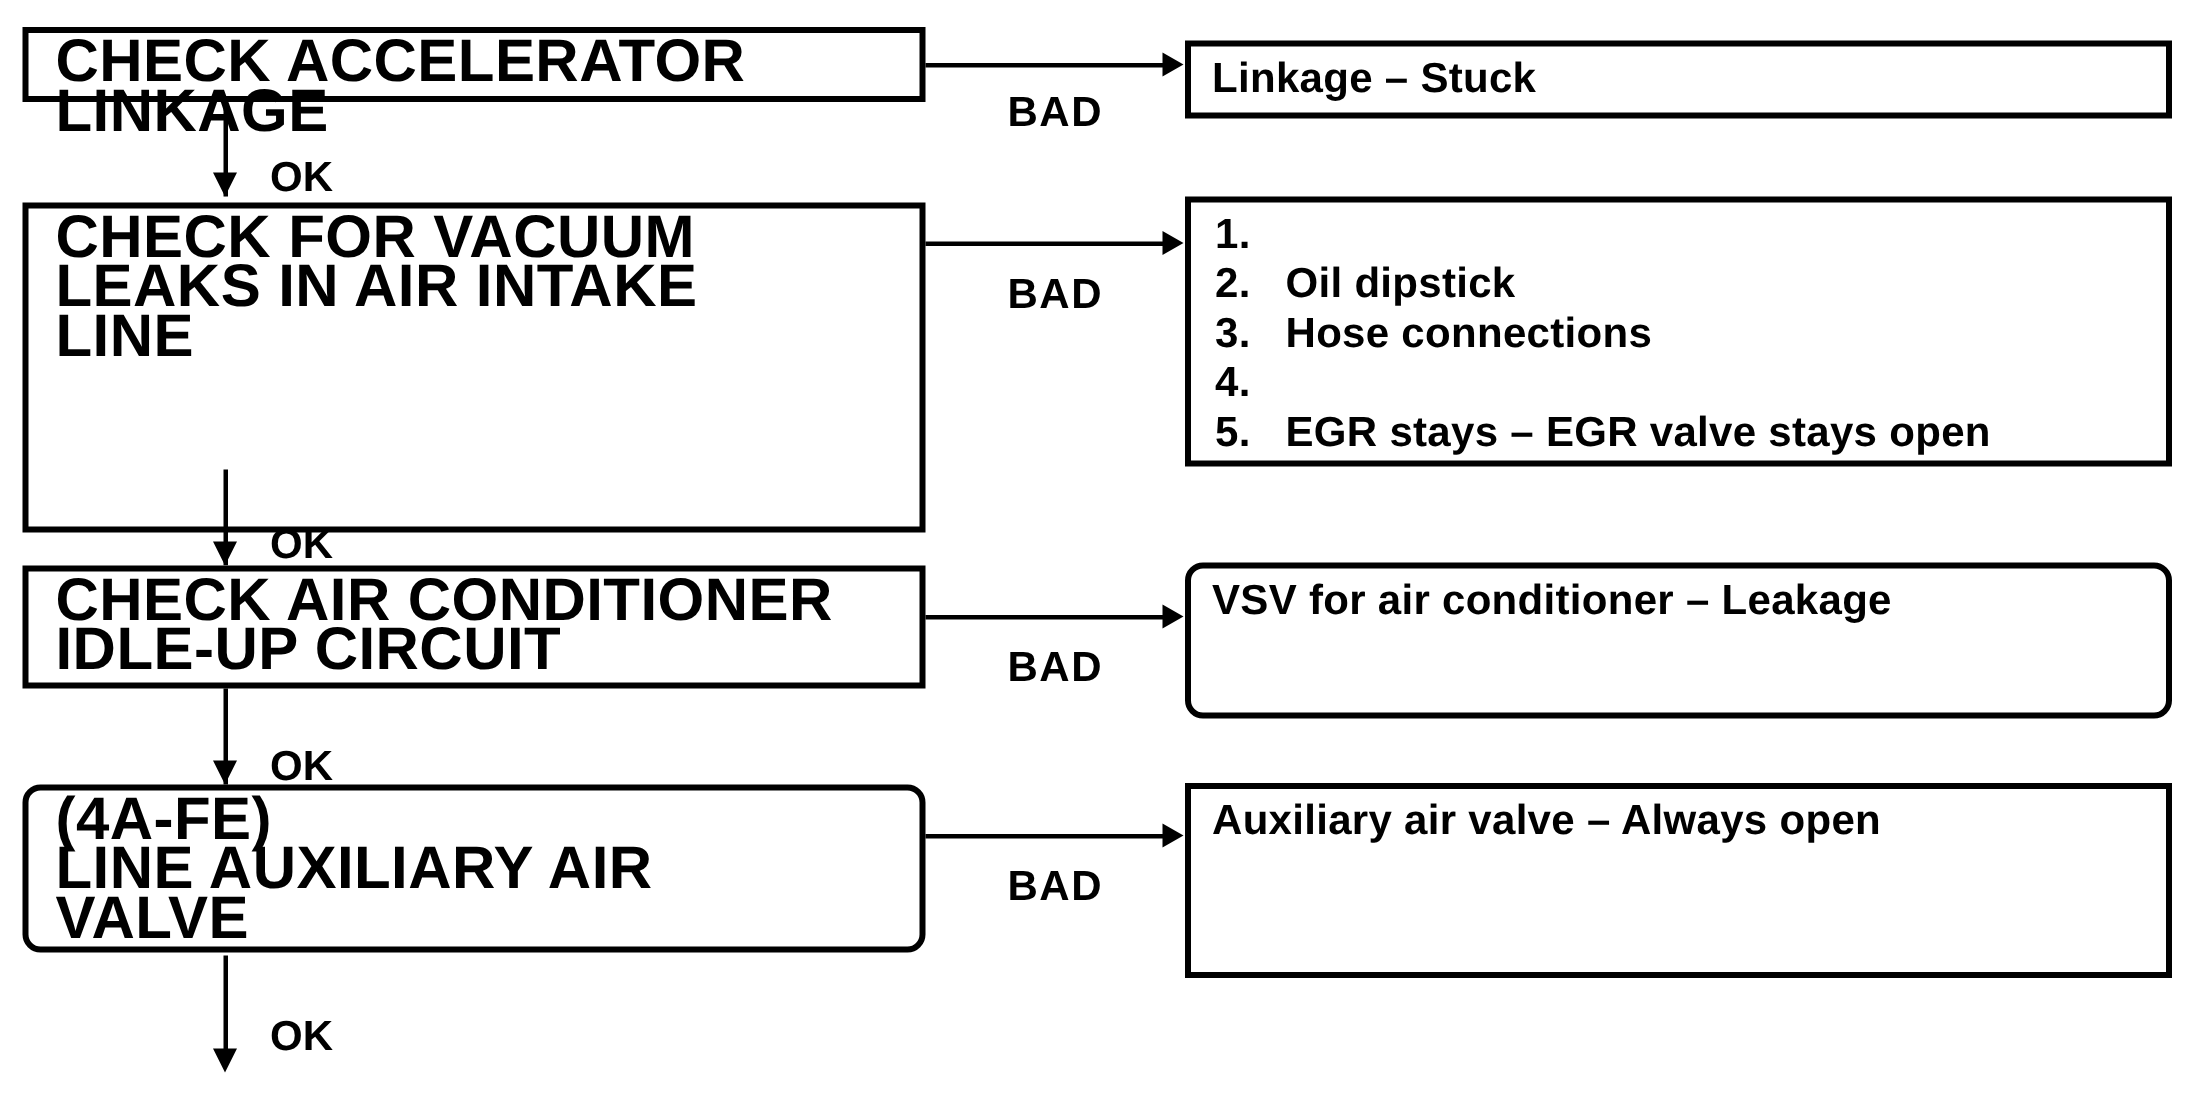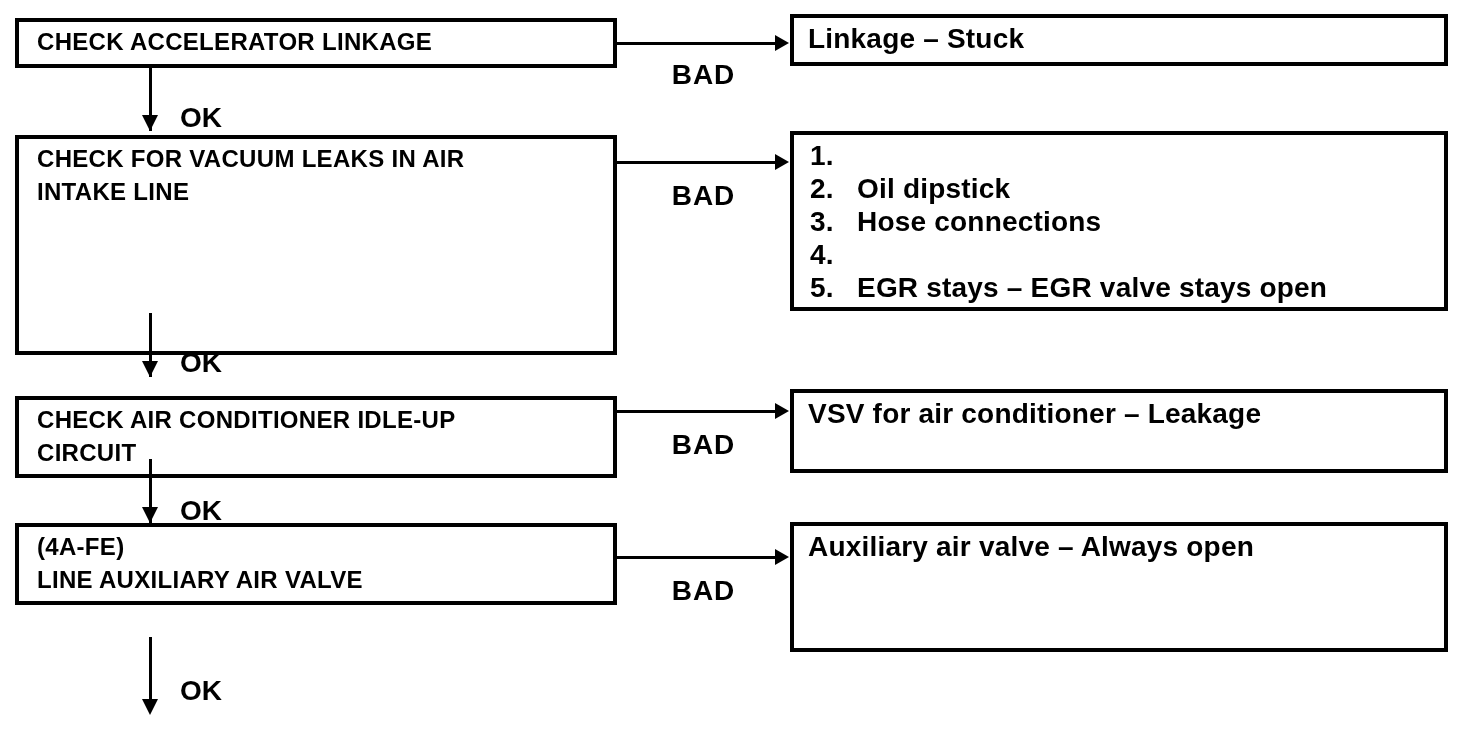--- a/index.html
+++ b/index.html
@@ -14,21 +14,21 @@
   .box{
     position:absolute;
     border:4px solid #000;
     background:#fff;
     box-sizing:border-box;
   }
   .lbox{left:15px;width:602px;padding:3px 18px;}
   .rbox{left:790px;width:658px;padding:4px 14px;}
   .check-text{
     font-weight:700;
-    font-size:24px;
+    font-size:40px;
     line-height:33px;
     max-width:520px;
     letter-spacing:0.3px;
   }
   .result-text{
     font-weight:700;
     font-size:28px;
     line-height:33px;
     letter-spacing:0.2px;
   }
@@ -65,21 +65,21 @@
 <div class="canvas">
 
   <div class="box lbox" style="top:18px;height:50px;">
     <div class="check-text">CHECK ACCELERATOR LINKAGE</div>
   </div>
 
   <div class="hline" style="top:42px;"></div>
   <span class="ah-right" style="top:35px;"></span>
   <div class="bad-label" style="top:49px;">BAD</div>
 
-  <div class="box rbox" style="top:14px;height:52px;">
+  <div class="box rbox" style="top:27px;height:52px;">
     <div class="result-text">Linkage – Stuck</div>
   </div>
 
   <div class="vline" style="top:68px;height:63px;"></div>
   <span class="ah-down" style="top:115px;"></span>
   <div class="ok-label" style="top:79px;">OK</div>
 
   <div class="box lbox" style="top:135px;height:220px;">
     <div class="check-text">CHECK FOR VACUUM LEAKS IN AIR INTAKE LINE</div>
   </div>
@@ -106,37 +106,37 @@
     <div class="result-text fail-line">
       <span class="fail-num">5.</span>
         <span>EGR stays – EGR valve stays open</span>
     </div>
   </div>
 
   <div class="vline" style="top:313px;height:64px;"></div>
   <span class="ah-down" style="top:361px;"></span>
   <div class="ok-label" style="top:324px;">OK</div>
 
-  <div class="box lbox" style="top:396px;height:82px;">
+  <div class="box lbox" style="top:377px;height:82px;">
     <div class="check-text">CHECK AIR CONDITIONER IDLE-UP CIRCUIT</div>
   </div>
 
   <div class="hline" style="top:410px;"></div>
   <span class="ah-right" style="top:403px;"></span>
   <div class="bad-label" style="top:419px;">BAD</div>
 
-  <div class="box rbox" style="top:389px;height:84px;">
+  <div class="box rbox" style="top:375px;height:104px;border-radius:12px;">
     <div class="result-text">VSV for air conditioner – Leakage</div>
   </div>
 
   <div class="vline" style="top:459px;height:64px;"></div>
   <span class="ah-down" style="top:507px;"></span>
   <div class="ok-label" style="top:472px;">OK</div>
 
-  <div class="box lbox" style="top:523px;height:82px;">
+  <div class="box lbox" style="top:523px;height:112px;border-radius:12px;">
     <div class="check-text">(4A-FE)</div>
     <div class="check-text">LINE AUXILIARY AIR VALVE</div>
   </div>
 
   <div class="hline" style="top:556px;"></div>
   <span class="ah-right" style="top:549px;"></span>
   <div class="bad-label" style="top:565px;">BAD</div>
 
   <div class="box rbox" style="top:522px;height:130px;">
     <div class="result-text">Auxiliary air valve – Always open</div>

